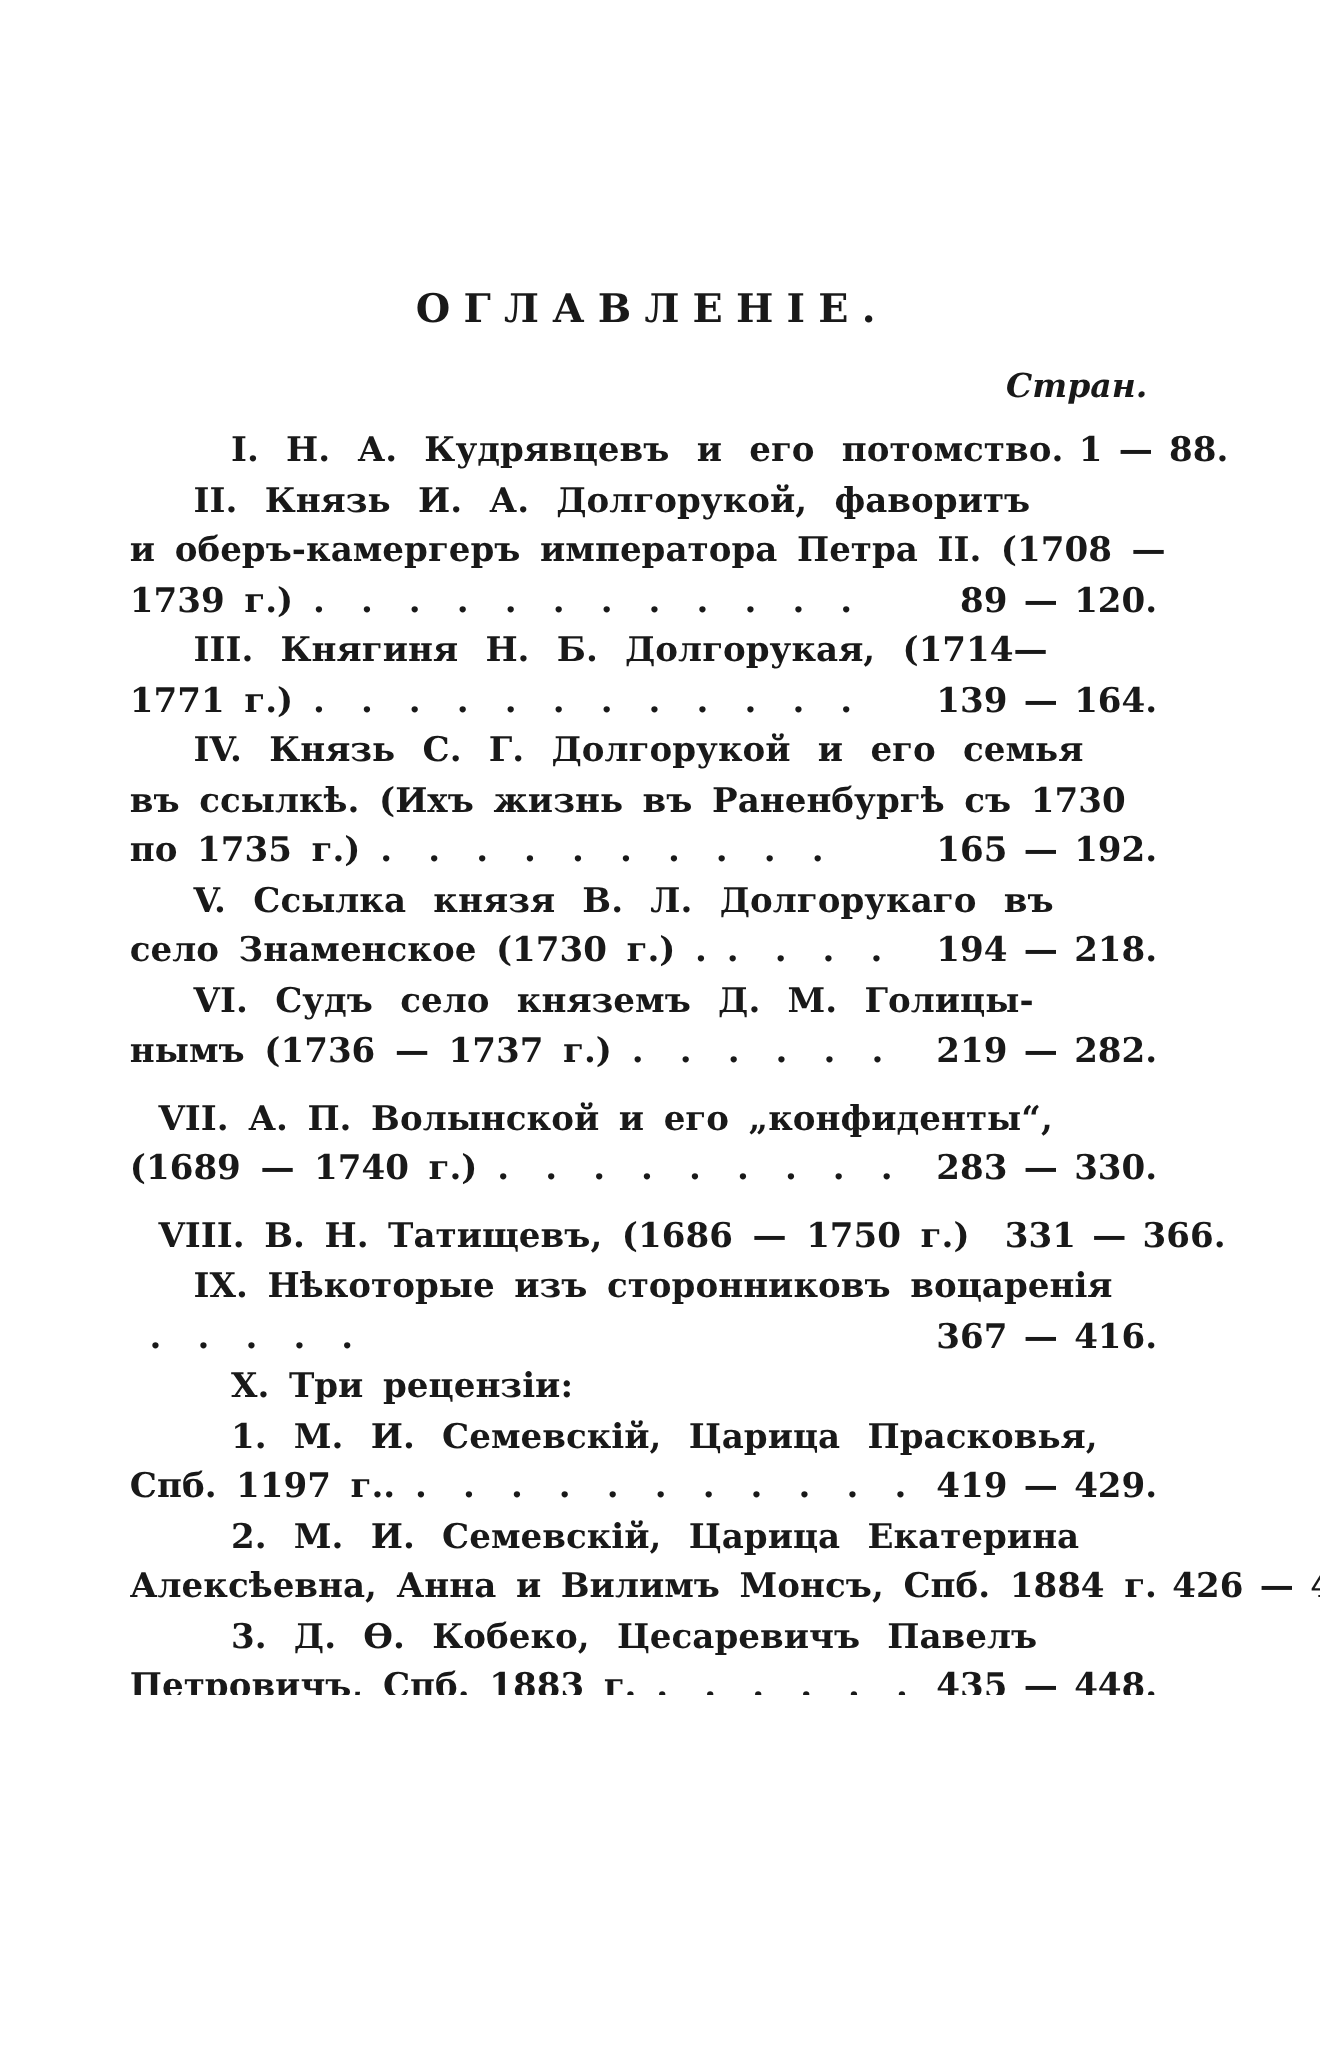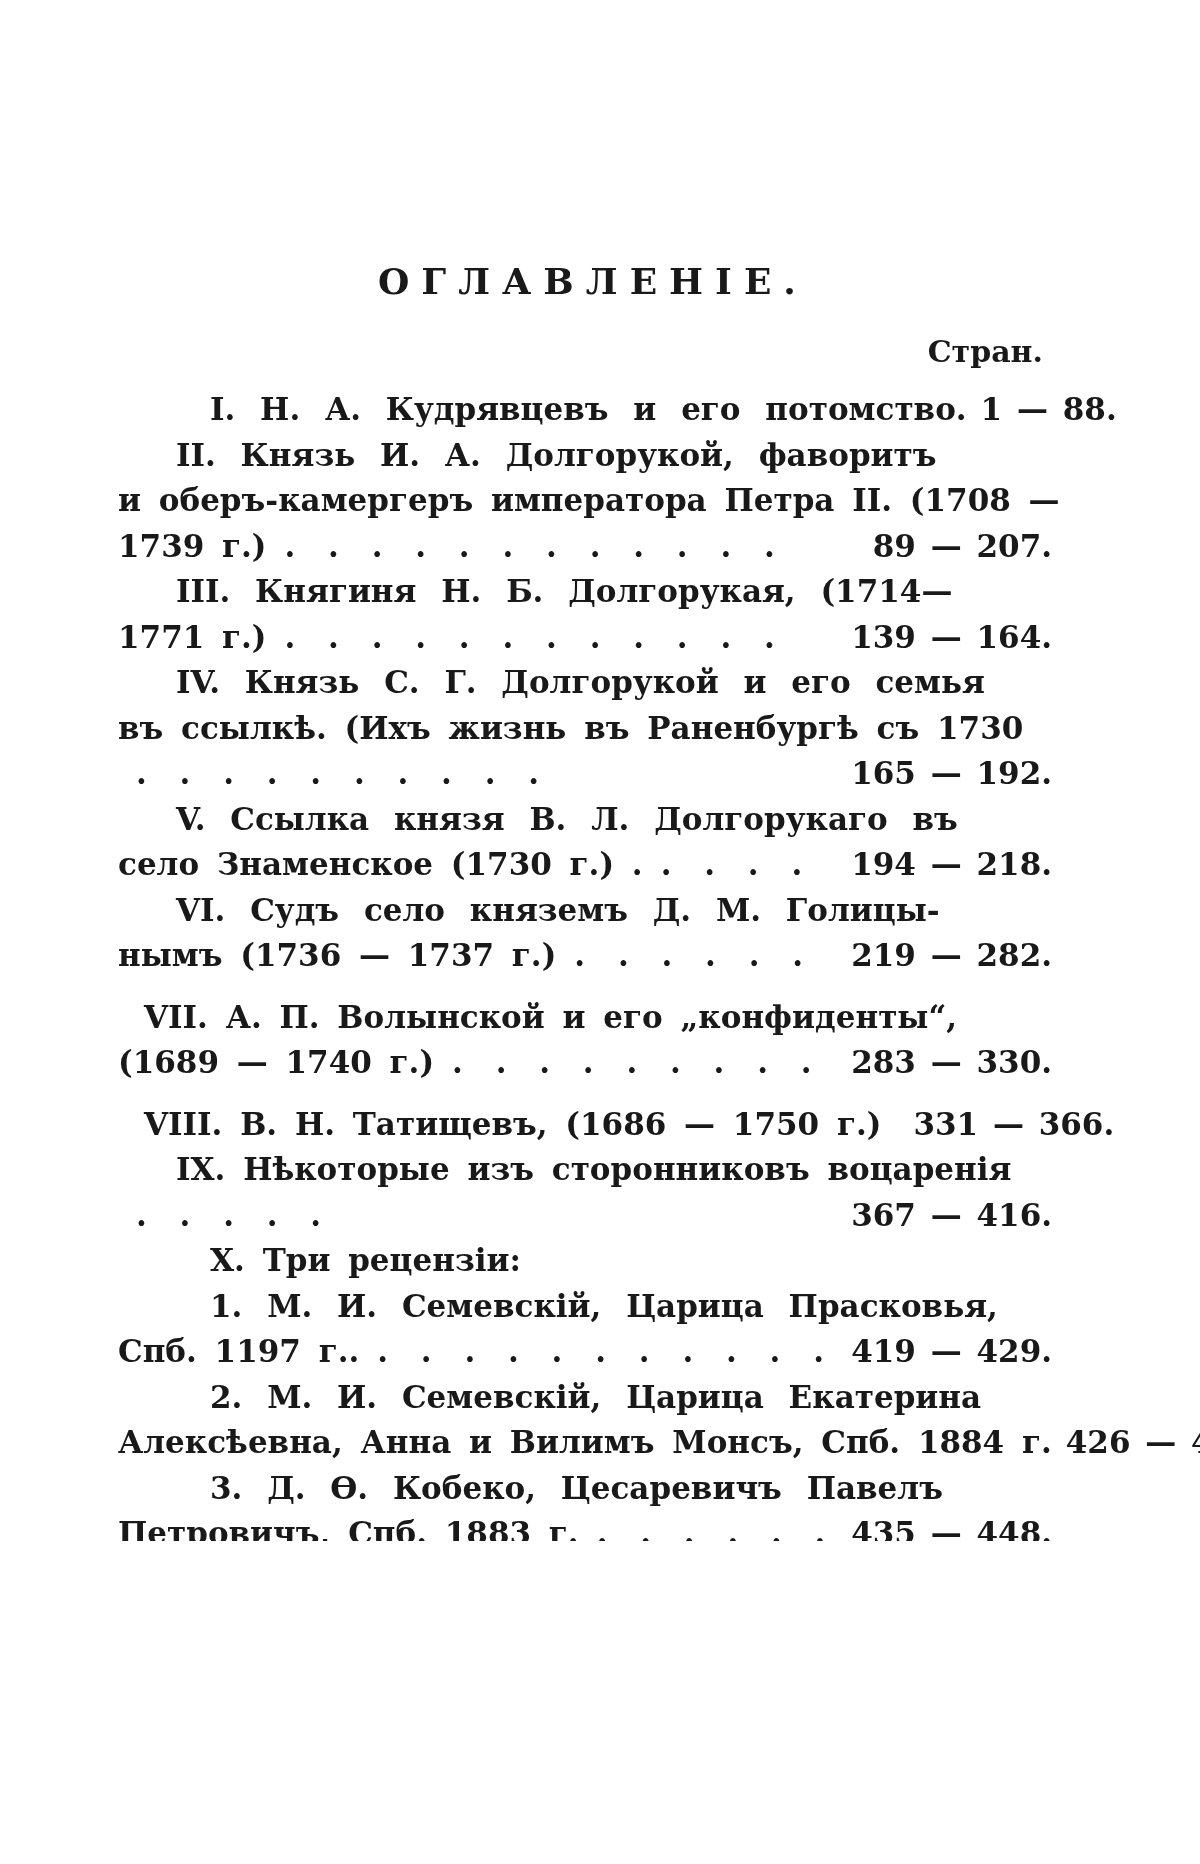--- a/index.html
+++ b/index.html
@@ -16,20 +16,21 @@
     position:absolute;
     left:378px;top:260px;
     font-size:36px;
     letter-spacing:12px;
     white-space:nowrap;
   }
   .col-header{
     position:absolute;
     right:157px;top:334px;
     font-size:30px;
+    font-style:italic;
     white-space:nowrap;
   }
   .toc{
     position:absolute;
     left:118px;top:387px;
     width:934px;
   }
   .row{
     display:flex;
     align-items:baseline;
@@ -87,37 +88,38 @@
       </div>
       <div class="row ind-md wide">
         <span>II. Князь И. А. Долгорукой, фаворитъ</span>
       </div>
       <div class="row">
         <span>и оберъ-камергеръ императора Петра II. (1708 —</span>
       </div>
       <div class="row">
         <span>1739 г.)</span>
         <span class="leader">. . . . . . . . . . . .</span>
-        <span class="pages">89 — 207.</span>
+        <span class="pages">89 — 120.</span>
       </div>
       <div class="row ind-md wide">
         <span>III. Княгиня Н. Б. Долгорукая, (1714—</span>
       </div>
       <div class="row">
         <span>1771 г.)</span>
         <span class="leader">. . . . . . . . . . . .</span>
         <span class="pages">139 — 164.</span>
       </div>
       <div class="row ind-md wide">
         <span>IV. Князь С. Г. Долгорукой и его семья</span>
       </div>
       <div class="row">
         <span>въ ссылкѣ. (Ихъ жизнь въ Раненбургѣ съ 1730</span>
       </div>
       <div class="row">
+        <span>по 1735 г.)</span>
         <span class="leader">. . . . . . . . . .</span>
         <span class="pages">165 — 192.</span>
       </div>
       <div class="row ind-md wide">
         <span>V. Ссылка князя В. Л. Долгорукаго въ</span>
       </div>
       <div class="row">
         <span>село Знаменское (1730 г.) .</span>
         <span class="leader">. . . . . . .</span>
         <span class="pages">194 — 218.</span>

